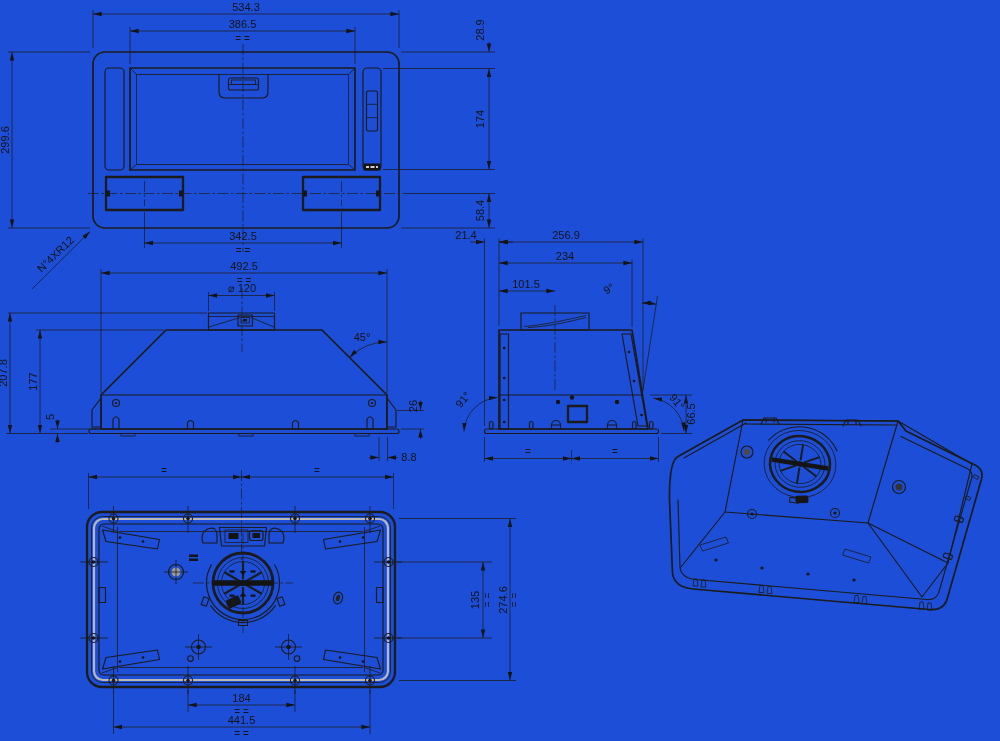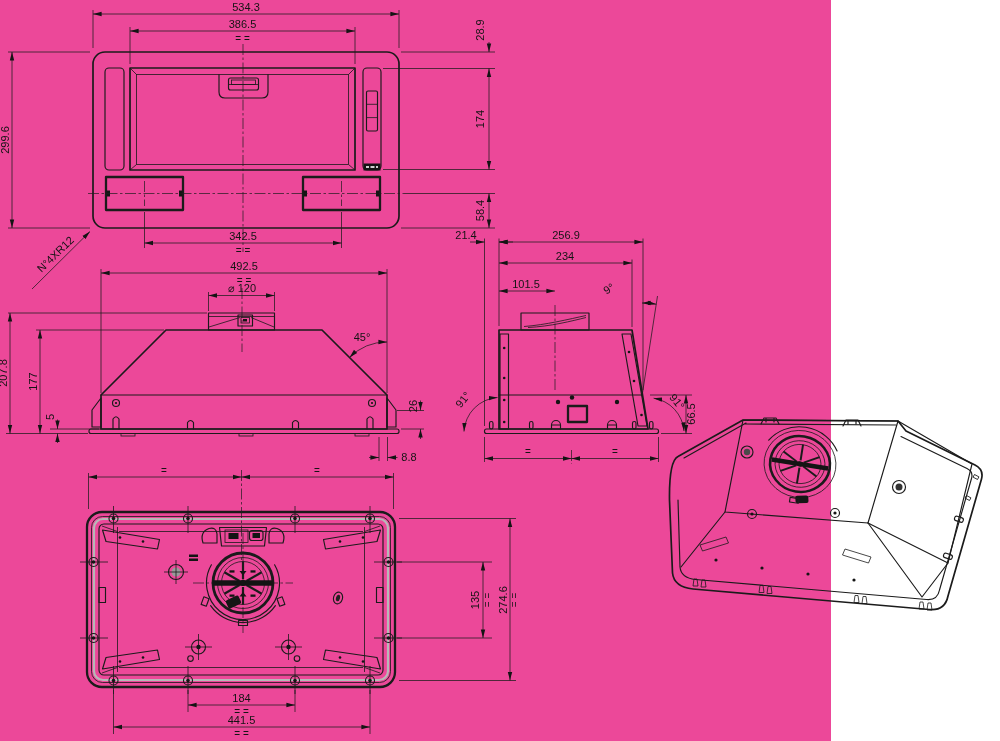--- a/index.html
+++ b/index.html
@@ -1,16 +1,16 @@
 <!DOCTYPE html>
 <html><head>
 <meta charset="utf-8">
 <style>
   html,body{margin:0;padding:0;background:#fff}
-  .canvas{width:831px;height:741px;position:relative;background:#ec4899;font-family:"Liberation Sans",sans-serif}
+  .canvas{width:1000px;height:741px;position:relative;background:#1d4ed8;font-family:"Liberation Sans",sans-serif}
   svg{display:block}
   .ol{stroke:#1b1b1b;stroke-width:1.7;fill:none;stroke-linejoin:round;stroke-linecap:round}
   .o2{stroke:#1b1b1b;stroke-width:2.3;fill:none;stroke-linejoin:round}
   .ml{stroke:#1b1b1b;stroke-width:1.15;fill:none;stroke-linejoin:round;stroke-linecap:round}
   .tl{stroke:#1b1b1b;stroke-width:.8;fill:none}
   .dm{stroke:#1c1c1c;stroke-width:.75;fill:none}
   .cl{stroke:#1c1c1c;stroke-width:.7;fill:none;stroke-dasharray:11 2.5 2.5 2.5}
   .gry{stroke:#b8b8b8;stroke-width:2.2;fill:none}
   .fb{fill:#141414;stroke:none}
   .fw{fill:#fff;stroke:none}

